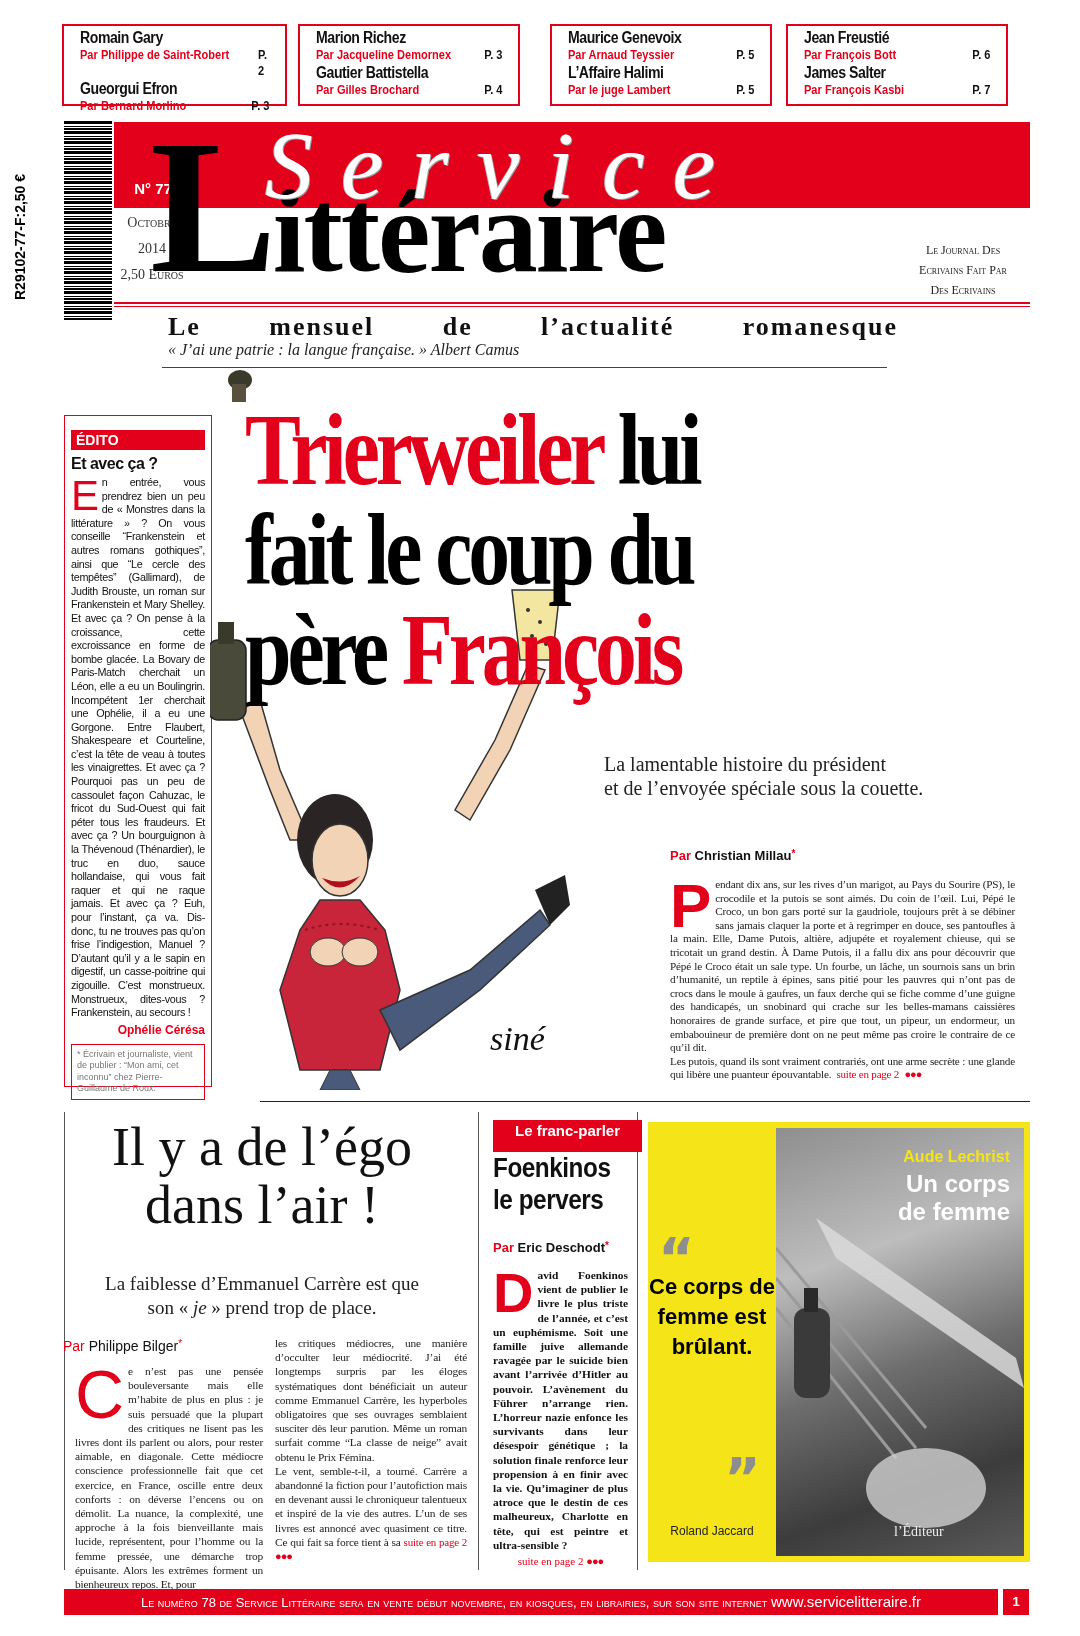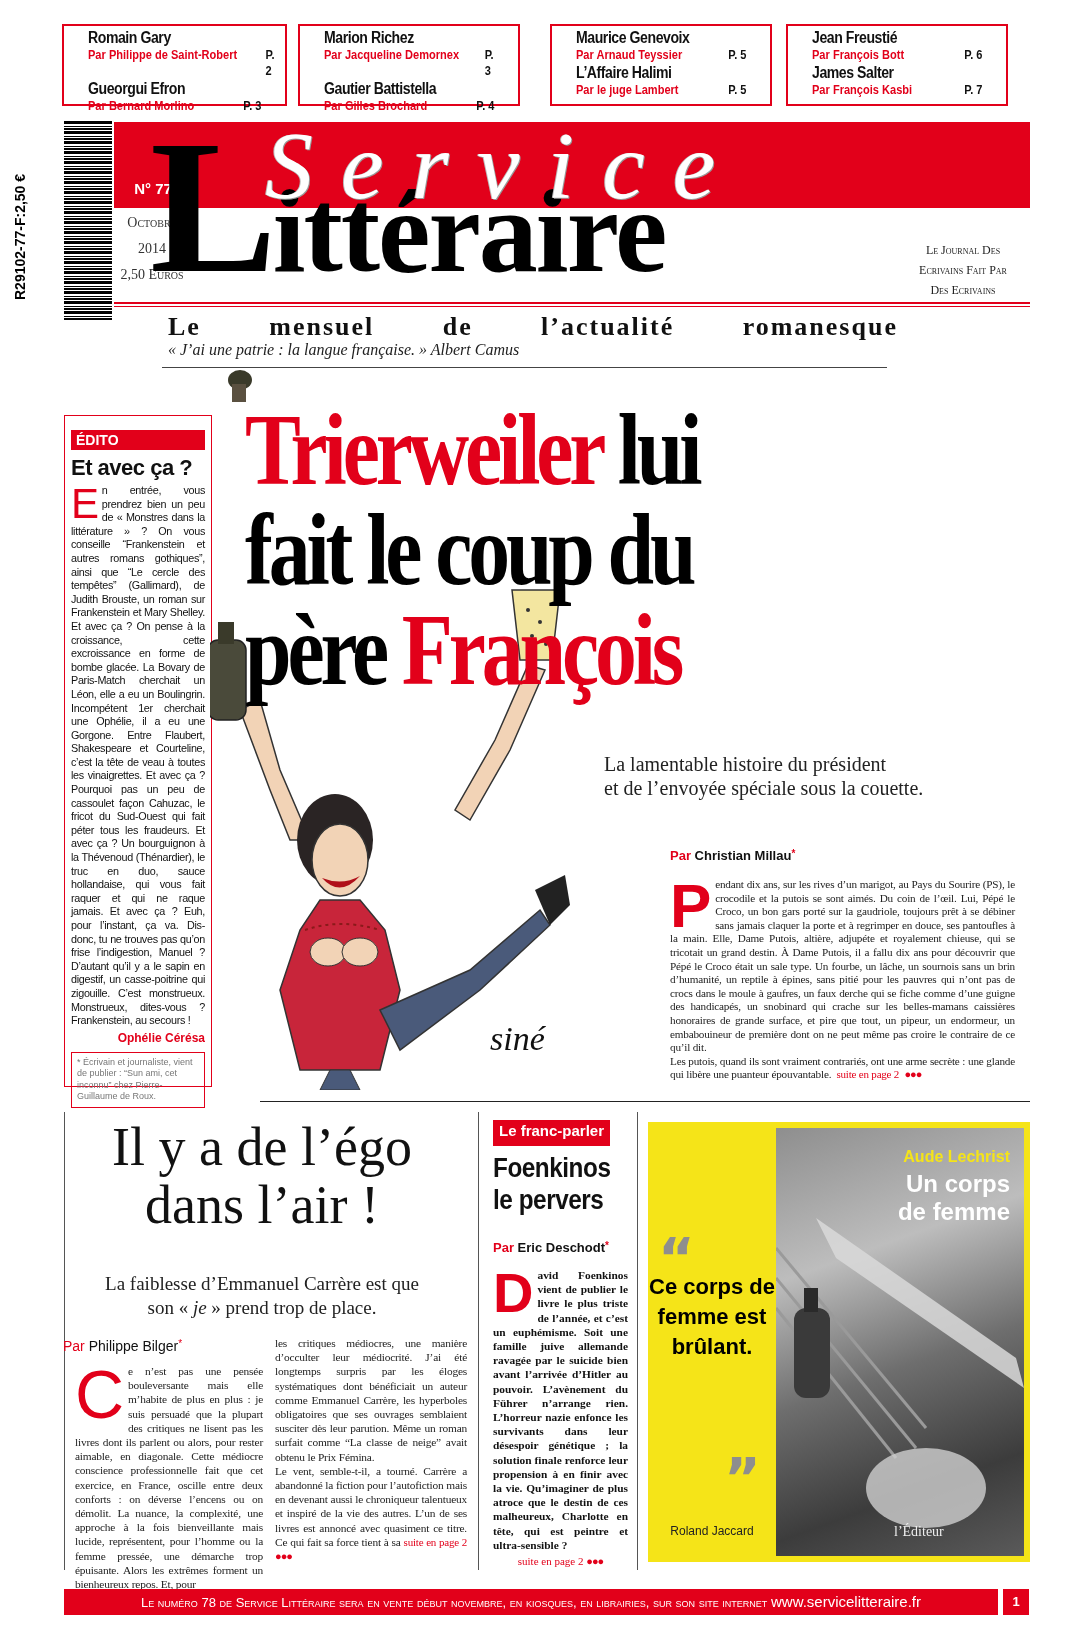--- a/index.html
+++ b/index.html
@@ -1,21 +1,21 @@
 <!DOCTYPE html>
 <html><head>
 <meta charset="utf-8">
 <style>
   * { box-sizing: border-box; margin: 0; padding: 0; }
   html, body { width: 1080px; height: 1636px; background: #ffffff; overflow: hidden; }
   body { position: relative; font-family: "Liberation Sans", sans-serif; color: #111; }
   .red { color: #e2001a; }
 
   
-  .teaser { position: absolute; top: 24px; height: 82px; border: 2px solid #e2001a; padding: 2px 24px; }
+  .teaser { position: absolute; top: 24px; height: 82px; border: 2px solid #e2001a; padding: 2px 16px; }
   .teaser .name { font-size: 16px; font-weight: bold; letter-spacing: -0.5px; line-height: 19px; color: #111; transform: scaleX(0.88); transform-origin: left; white-space: nowrap; }
   .teaser .byline { display: flex; justify-content: space-between; font-size: 13px; font-weight: bold; line-height: 16px; }
   .teaser .byline .by { color: #e2001a; transform: scaleX(0.85); transform-origin: left; white-space: nowrap; }
   .teaser .byline .pg { color: #111; transform: scaleX(0.85); transform-origin: right; }
 
   
   .barcode { position: absolute; left: 64px; top: 120px; width: 48px; height: 200px;
     background: repeating-linear-gradient(0deg, #000 0 2px, #fff 2px 3px, #000 3px 4px, #fff 4px 6px, #000 6px 9px, #fff 9px 10px); }
   .barcode-text { position: absolute; left: 12px; top: 300px; width: 150px; transform: rotate(-90deg); transform-origin: left top; font-size: 14px; font-weight: bold; color: #000; white-space: nowrap; }
   .red-band { position: absolute; left: 114px; top: 122px; width: 916px; height: 86px; background: #e2001a; }
@@ -28,21 +28,21 @@
   .title-litt { position: absolute; left: 150px; top: 112px; font-family: "Liberation Serif", serif; font-weight: bold; font-size: 190px; line-height: 1; color: #000; letter-spacing: -4px; }
   .title-litt .rest { font-size: 118px; letter-spacing: -2px; }
   .journal-tag { position: absolute; left: 893px; top: 240px; width: 140px; text-align: center; font-family: "Liberation Serif", serif; font-size: 12px; line-height: 20px; font-variant: small-caps; color: #222; }
   .mensuel { position: absolute; left: 168px; top: 312px; width: 730px; display: flex; justify-content: space-between; font-family: "Liberation Serif", serif; font-weight: bold; font-size: 26px; color: #111; letter-spacing: 2px; }
   .camus { position: absolute; left: 168px; top: 341px; width: 730px; text-align: left; font-family: "Liberation Serif", serif; font-style: italic; font-size: 16px; color: #222; }
   .camus-rule { position: absolute; left: 162px; top: 367px; width: 725px; height: 1px; background: #444; }
 
   
   .edito { position: absolute; left: 64px; top: 415px; width: 148px; height: 672px; border: 1px solid #e2001a; padding: 14px 6px; }
   .edito-tag { background: #e2001a; color: #fff; font-weight: bold; font-size: 14px; padding: 0 5px; height: 20px; line-height: 20px; }
-  .edito-title { font-size: 22px; font-weight: bold; margin-top: 5px; letter-spacing: -0.5px; }
+  .edito-title { font-size: 16px; font-weight: bold; margin-top: 5px; letter-spacing: -0.5px; }
   .edito-body { font-size: 10.8px; line-height: 13.6px; color: #111; margin-top: 3px; text-align: justify; letter-spacing: -0.3px; }
   .dropcap-sans { float: left; color: #e2001a; font-size: 42px; line-height: 36px; margin: 2px 3px 0 0; font-family: "Liberation Sans", sans-serif; }
   .edito-sign { text-align: right; color: #e2001a; font-weight: bold; font-size: 12px; margin-top: 3px; }
   .edito-note { border: 1px solid #e2001a; padding: 4px 5px; margin-top: 7px; font-size: 9px; line-height: 11.5px; color: #777; }
 
   
   .headline { position: absolute; left: 245px; top: 400px; width: 760px; font-family: "Liberation Serif", serif; font-weight: bold; font-size: 102px; line-height: 100px; letter-spacing: -5px; color: #000; transform: scaleX(0.82); transform-origin: left top; }
   .headline .hl-red { color: #e2001a; }
   .headline .line { white-space: nowrap; }
   .subhead { position: absolute; left: 604px; top: 752px; font-family: "Liberation Serif", serif; font-size: 20px; line-height: 24px; color: #222; }
@@ -59,21 +59,21 @@
   .dots { color: #e2001a; font-size: 11px; letter-spacing: -1px; }
 
   
   .vline { position: absolute; width: 1px; background: #555; }
   .ego-title { position: absolute; left: 64px; top: 1118px; width: 396px; text-align: center; font-family: "Liberation Serif", serif; font-size: 54px; line-height: 58px; color: #111; }
   .ego-sub { position: absolute; left: 64px; top: 1272px; width: 396px; text-align: center; font-family: "Liberation Serif", serif; font-size: 19px; line-height: 24px; color: #222; }
   .bilger-by { position: absolute; left: 63px; top: 1338px; font-size: 14px; font-weight: normal; }
   .col { position: absolute; font-family: "Liberation Serif", serif; font-size: 11.4px; line-height: 14.2px; color: #222; text-align: justify; letter-spacing: -0.2px; }
 
   
-  .fp-tag { position: absolute; left: 493px; top: 1120px; background: #e2001a; color: #fff; font-weight: bold; font-size: 15px; padding: 0 6px; height: 26px; line-height: 22px; }
+  .fp-tag { position: absolute; left: 493px; top: 1120px; background: #e2001a; color: #fff; font-weight: bold; font-size: 15px; padding: 0 22px; height: 32px; line-height: 22px; }
   .fp-title { position: absolute; left: 493px; top: 1152px; font-size: 27px; font-weight: bold; line-height: 32px; letter-spacing: -0.5px; transform: scaleX(0.9); transform-origin: left; }
   .fp-by { position: absolute; left: 493px; top: 1240px; font-size: 13px; font-weight: bold; }
   .fp-body { position: absolute; left: 493px; top: 1268px; width: 135px; font-family: "Liberation Serif", serif; font-weight: bold; font-size: 11.4px; line-height: 14.2px; color: #111; text-align: justify; }
 
   
   .ad { position: absolute; left: 648px; top: 1122px; width: 382px; height: 440px; background: #f5e418; }
   .ad-quote-open { position: absolute; left: 10px; top: 108px; font-size: 56px; font-weight: bold; color: #8e8e8e; line-height: 1; font-family: "DejaVu Sans", sans-serif; }
   .ad-quote { position: absolute; left: 0; top: 150px; width: 128px; text-align: center; font-weight: bold; font-size: 22px; line-height: 30px; color: #000; }
   .ad-quote-close { position: absolute; left: 76px; top: 328px; font-size: 56px; font-weight: bold; color: #8e8e8e; line-height: 1; font-family: "DejaVu Sans", sans-serif; }
   .ad-author { position: absolute; left: 0; top: 402px; width: 128px; text-align: center; font-size: 12px; color: #222; }
@@ -169,21 +169,21 @@
 <div class="camus-rule"></div>
 
 <div class="edito">
   <div class="edito-tag">ÉDITO</div>
   <div class="edito-title">Et avec ça ?</div>
   <div class="edito-body">
     <span class="dropcap-sans">E</span>
     <span>n entrée, vous prendrez bien un peu de « Monstres dans la littérature » ? On vous conseille “Frankenstein et autres romans gothiques”, ainsi que “Le cercle des tempêtes” (Gallimard), de Judith Brouste, un roman sur Frankenstein et Mary Shelley. Et avec ça ? On pense à la croissance, cette excroissance en forme de bombe glacée. La Bovary de Paris-Match cherchait un Léon, elle a eu un Boulingrin. Incompétent 1er cherchait une Ophélie, il a eu une Gorgone. Entre Flaubert, Shakespeare et Courteline, c’est la tête de veau à toutes les vinaigrettes. Et avec ça ? Pourquoi pas un peu de cassoulet façon Cahuzac, le fricot du Sud-Ouest qui fait péter tous les fraudeurs. Et avec ça ? Un bourguignon à la Thévenoud (Thénardier), le truc en duo, sauce hollandaise, qui vous fait raquer et qui ne raque jamais. Et avec ça ? Euh, pour l’instant, ça va. Dis-donc, tu ne trouves pas qu’on frise l’indigestion, Manuel ? D’autant qu’il y a le sapin en digestif, un casse-poitrine qui zigouille. C’est monstrueux. Monstrueux, dites-vous ? Frankenstein, au secours !</span>
   </div>
   <div class="edito-sign">Ophélie Cérésa</div>
-  <div class="edito-note">* Écrivain et journaliste, vient de publier : “Sun ami, cet inconnu” chez Pierre-Guillaume de Roux.</div>
+  <div class="edito-note">* Écrivain et journaliste, vient de publier : “Mon ami, cet inconnu” chez Pierre-Guillaume de Roux.</div>
 </div>
 
 <svg class="illus" viewBox="0 0 440 720" xmlns="http://www.w3.org/2000/svg">
 
   <g>
     <ellipse cx="30" cy="10" rx="12" ry="10" fill="#3a3a2a"></ellipse>
     <rect x="22" y="14" width="14" height="18" fill="#5a5040"></rect>
   </g>
 
   <path d="M30 340 L60 420 L80 470 L100 470 L70 400 L50 330 Z" fill="#f2d3b6" stroke="#333" stroke-width="1.5"></path>

